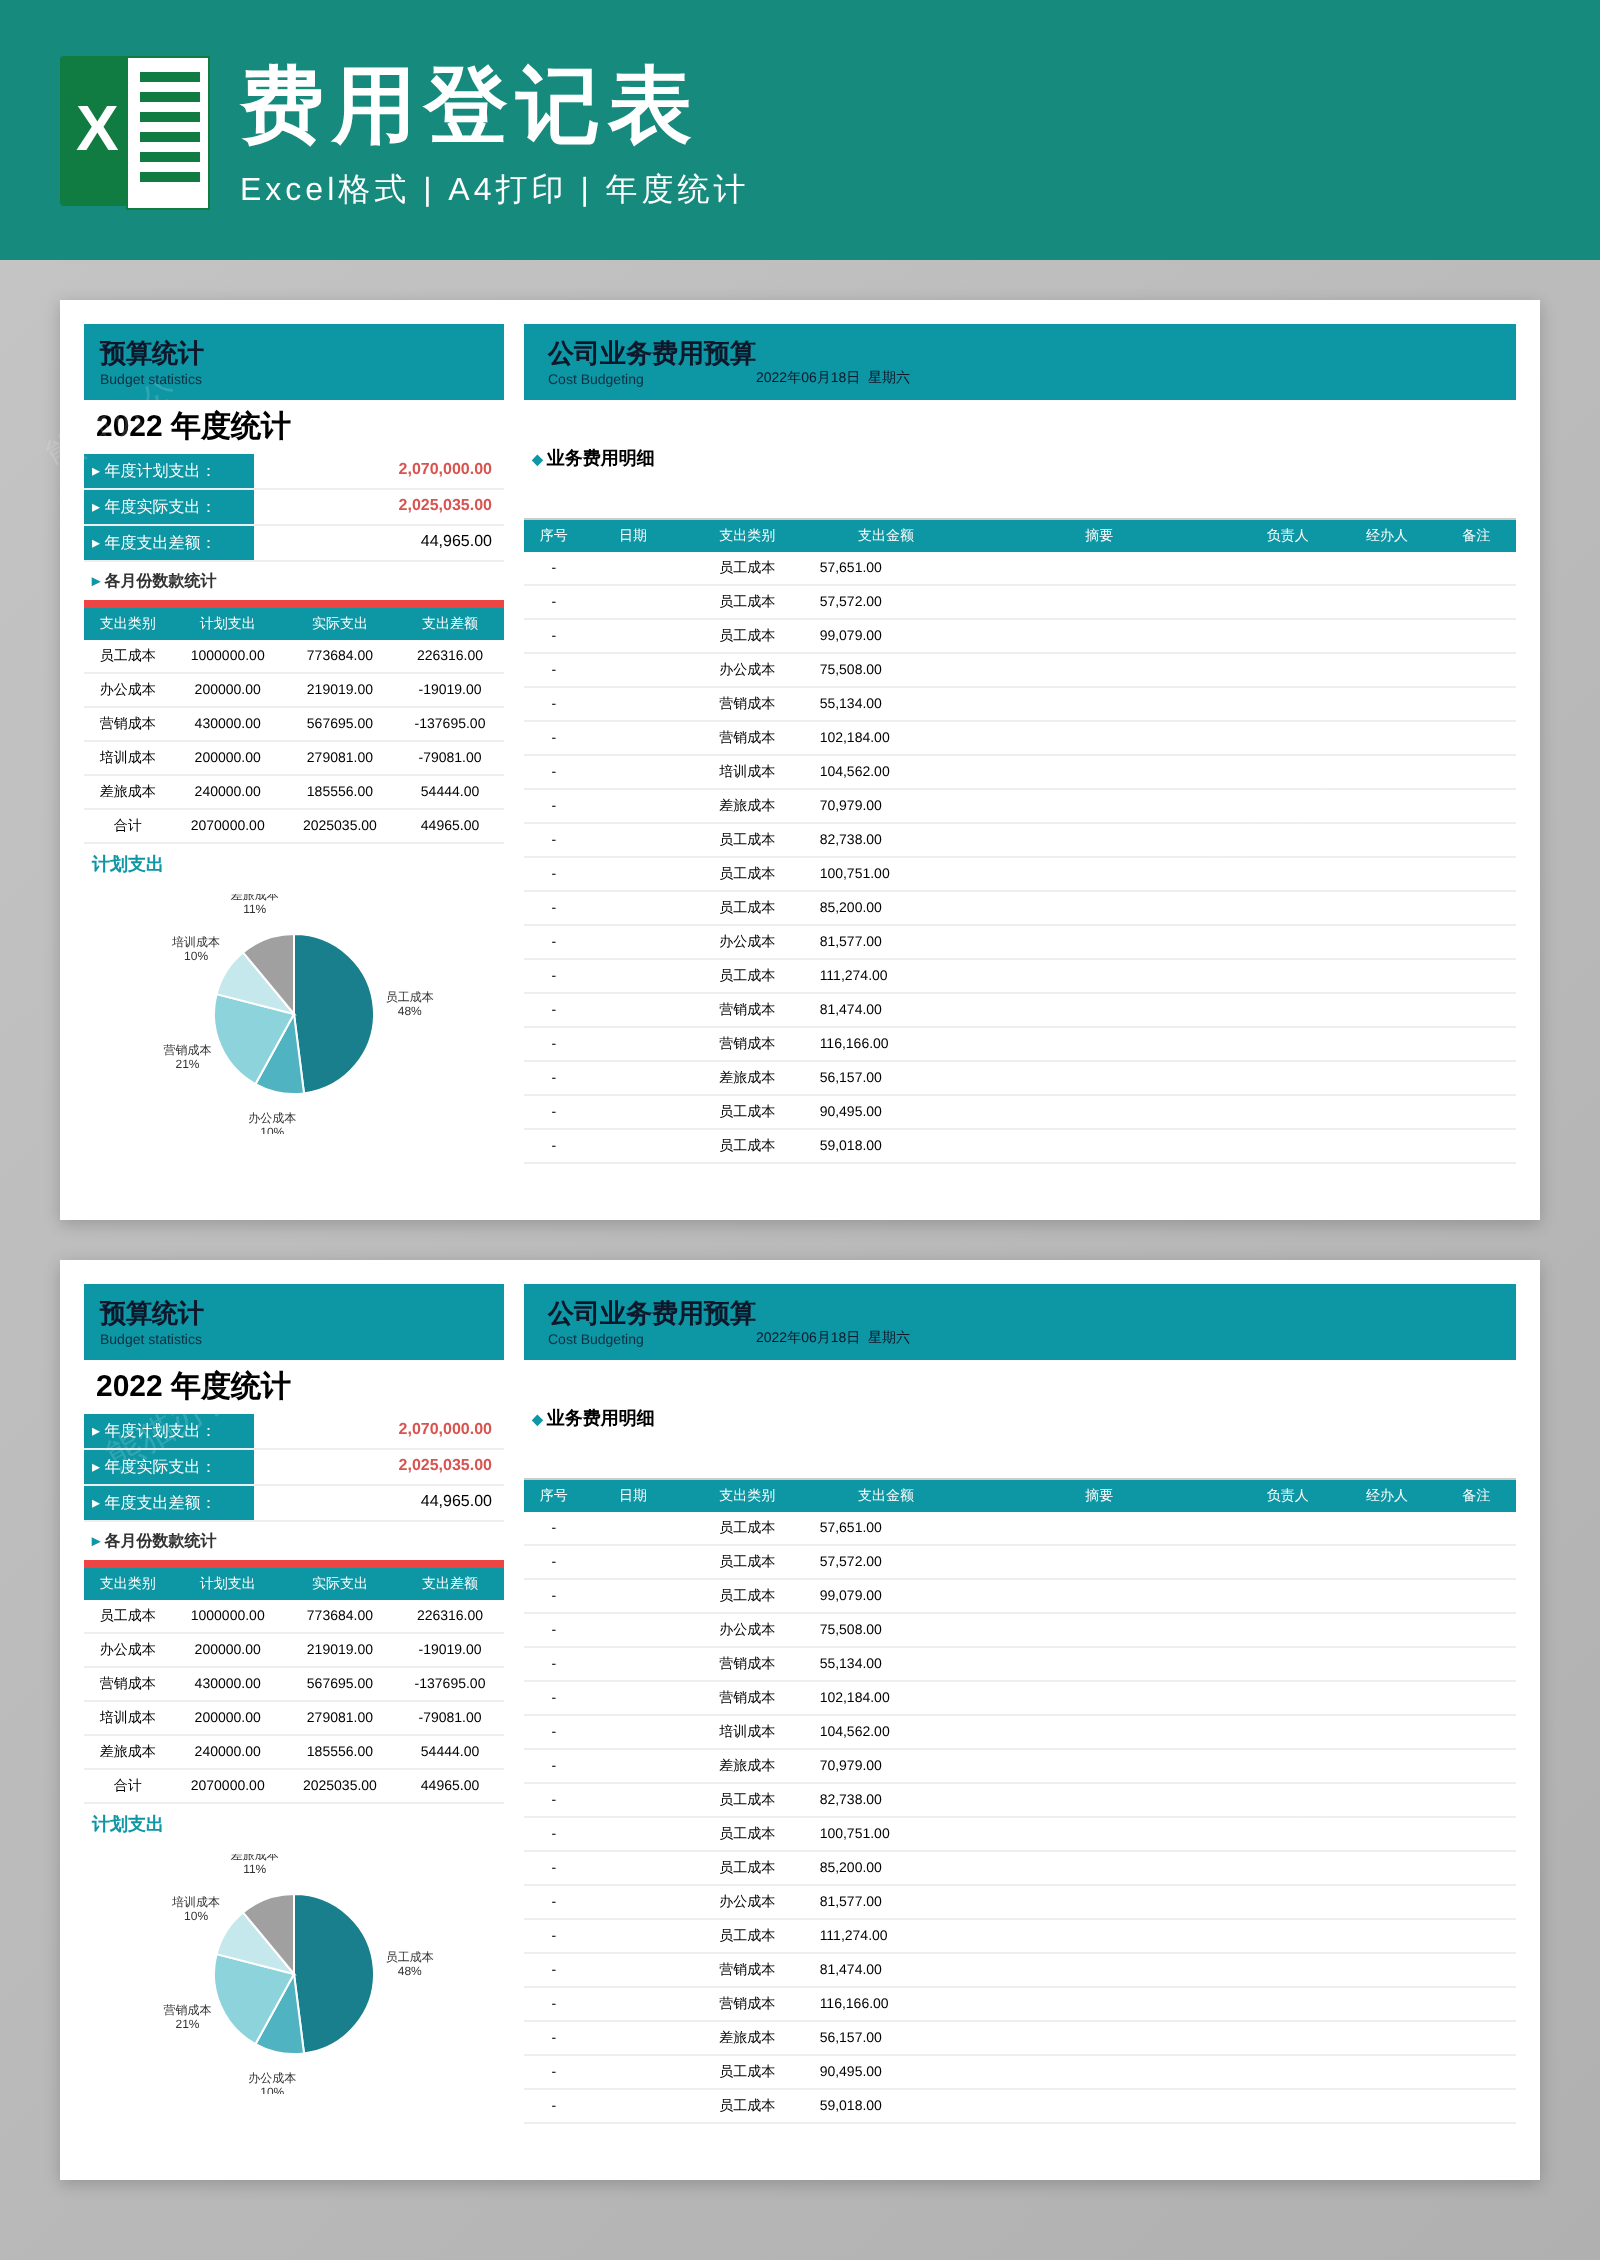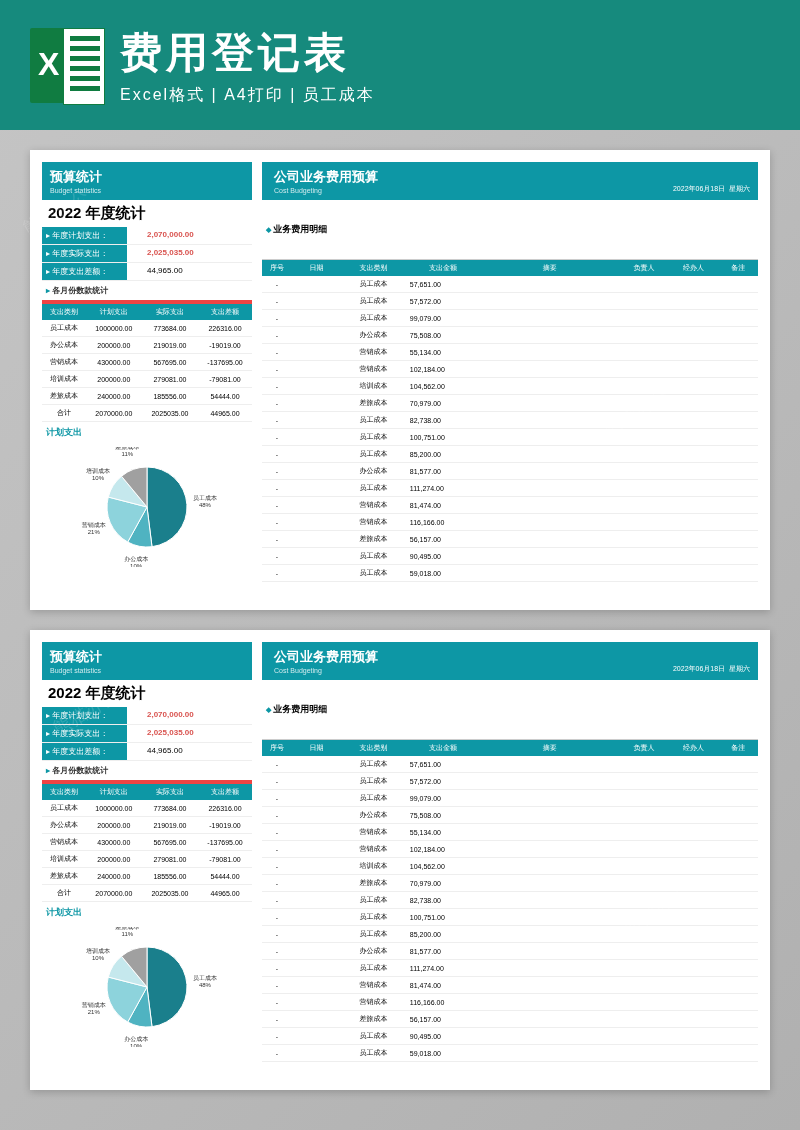--- a/index.html
+++ b/index.html
@@ -75,41 +75,41 @@
     display: flex;
     padding: 12px;
     gap: 10px;
     box-shadow: 0 2px 8px rgba(0,0,0,0.2);
   }
   .left-panel { width: 210px; }
   .right-panel { flex: 1; }
 
   .panel-header {
     background: #0d97a5;
-    color: #ffffff;
+    color: #0f172a;
     padding: 6px 8px;
   }
   .panel-header .cn { font-size: 13px; font-weight: bold; }
   .panel-header .en { font-size: 7px; opacity: 0.8; margin-top: 1px; }
-  .right-panel .panel-header { display: flex; justify-content: space-between; align-items: flex-end; padding-left: 12px; }
+  .right-panel .panel-header { display: flex; align-items: flex-end; padding-left: 12px; }
   .date-info { font-size: 7px; }
 
   .year-row { font-size: 15px; padding: 4px 6px; font-weight: bold; }
   .stat-row {
     display: flex;
     font-size: 8px;
     border-bottom: 1px solid #eee;
   }
   .stat-row .label {
     background: #0d97a5;
     color: #fff;
     padding: 3px 4px;
     width: 85px;
   }
-  .stat-row .value { padding: 3px 20px; flex: 1; text-align: left; }
+  .stat-row .value { padding: 3px 6px; flex: 1; text-align: right; }
   .stat-row .value.red { color: #d9534f; font-weight: bold; }
 
   .sub-label {
     font-size: 8px;
     padding: 4px 4px;
     font-weight: bold;
     color: #333;
     border-bottom: 4px solid #ef4444;
   }
   .sub-label::before { content: "▸ "; color: #0d97a5; }
@@ -168,21 +168,21 @@
         <div></div>
         <div></div>
         <div></div>
         <div></div>
         <div></div>
         <div></div>
       </div>
   </div>
   <div class="header-text">
     <div class="header-title">费用登记表</div>
-    <div class="header-sub">Excel格式 | A4打印 | 员工成本</div>
+    <div class="header-sub">Excel格式 | A4打印 | 年度统计</div>
   </div>
 </div>
 
 <div class="pages-area">
   <div class="page">
     <div class="left-panel">
       <div class="panel-header">
         <div class="cn">预算统计</div>
           <div class="en">Budget statistics</div>
       </div>

